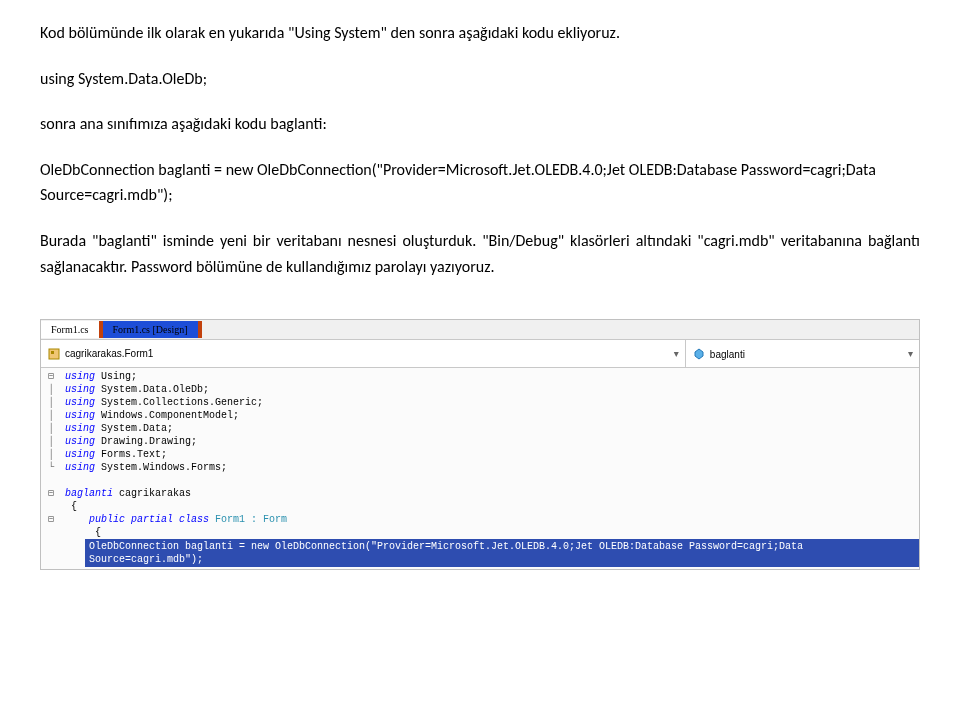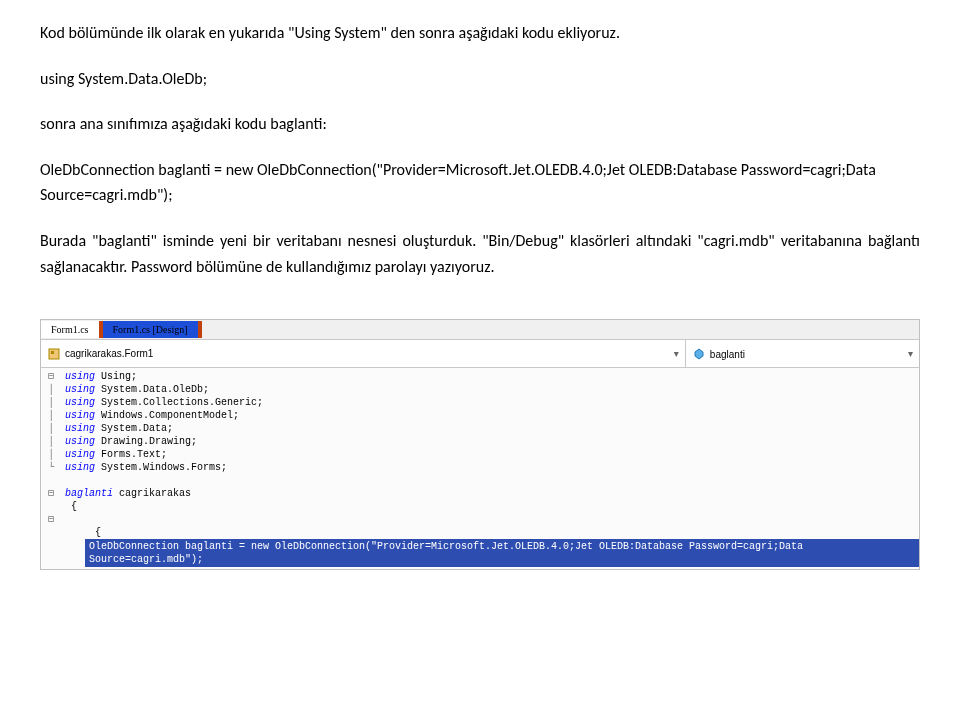--- a/index.html
+++ b/index.html
@@ -173,20 +173,21 @@
     <div class="code-gutter-line">
         <span class="gutter">⊟</span>
         <span class="codetext"><span class="kw">baglanti</span><span> cagrikarakas</span></span>
       </div>
     <div class="code-gutter-line">
         <span class="gutter"></span>
         <span class="codetext brace"> {</span>
       </div>
     <div class="code-gutter-line">
         <span class="gutter">⊟</span>
+        <span class="codetext">    <span class="kw">public partial class</span><span class="typ"> Form1 : </span><span class="typ">Form</span></span>
       </div>
     <div class="code-gutter-line">
         <span class="gutter"></span>
         <span class="codetext brace">     {</span>
       </div>
     <div class="code-gutter-line">
         <span class="gutter"></span>
         <span class="highlight">OleDbConnection baglanti = new OleDbConnection("Provider=Microsoft.Jet.OLEDB.4.0;Jet OLEDB:Database Password=cagri;Data Source=cagri.mdb");</span>
       </div>
   </div>

